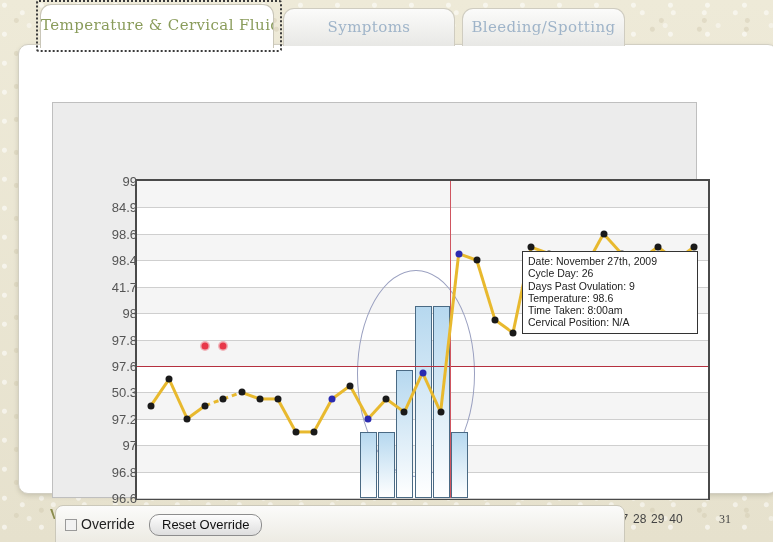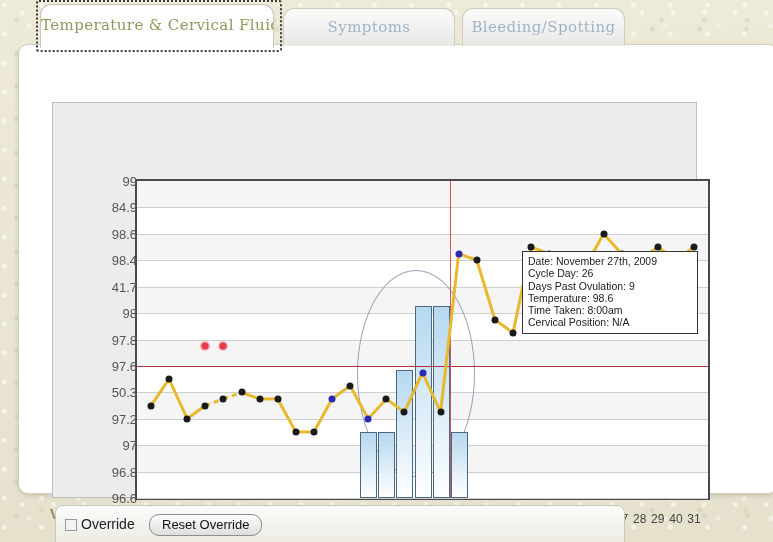--- a/index.html
+++ b/index.html
@@ -266,21 +266,21 @@
           <div class="xtick" style="left: 376px;">21</div>
           <div class="xtick" style="left: 394.1px;">22</div>
           <div class="xtick" style="left: 412.2px;">23</div>
           <div class="xtick" style="left: 430.3px;">24</div>
           <div class="xtick" style="left: 448.4px;">25</div>
           <div class="xtick" style="left: 466.5px;">26</div>
           <div class="xtick" style="left: 484.6px;">27</div>
           <div class="xtick" style="left: 502.7px;">28</div>
           <div class="xtick" style="left: 520.8px;">29</div>
           <div class="xtick" style="left: 538.9px;">40</div>
-          <div class="xtick" style="left: 557px;">31</div>
+          <div class="xtick" style="left: 588px; font-family: Liberation Serif, serif;">31</div>
           <div class="fertring" style="left: 220.34px; top: 89.1562px; width: 115.84px; height: 204.729px;"></div>
           <div class="bar" style="left: 223.2px; width: 17px; height: 66.0417px;"></div>
           <div class="bar" style="left: 241.3px; width: 17px; height: 66.0417px;"></div>
           <div class="bar" style="left: 259.4px; width: 17px; height: 128.121px;"></div>
           <div class="bar" style="left: 277.5px; width: 17px; height: 191.521px;"></div>
           <div class="bar" style="left: 295.6px; width: 17px; height: 191.521px;"></div>
           <div class="bar" style="left: 313.7px; width: 17px; height: 66.0417px;"></div>
           <div class="coverline" style="top: 184.917px;"></div>
           <div class="ovuline" style="left: 312.65px;"></div>
           <svg class="lines" width="571" height="317">

